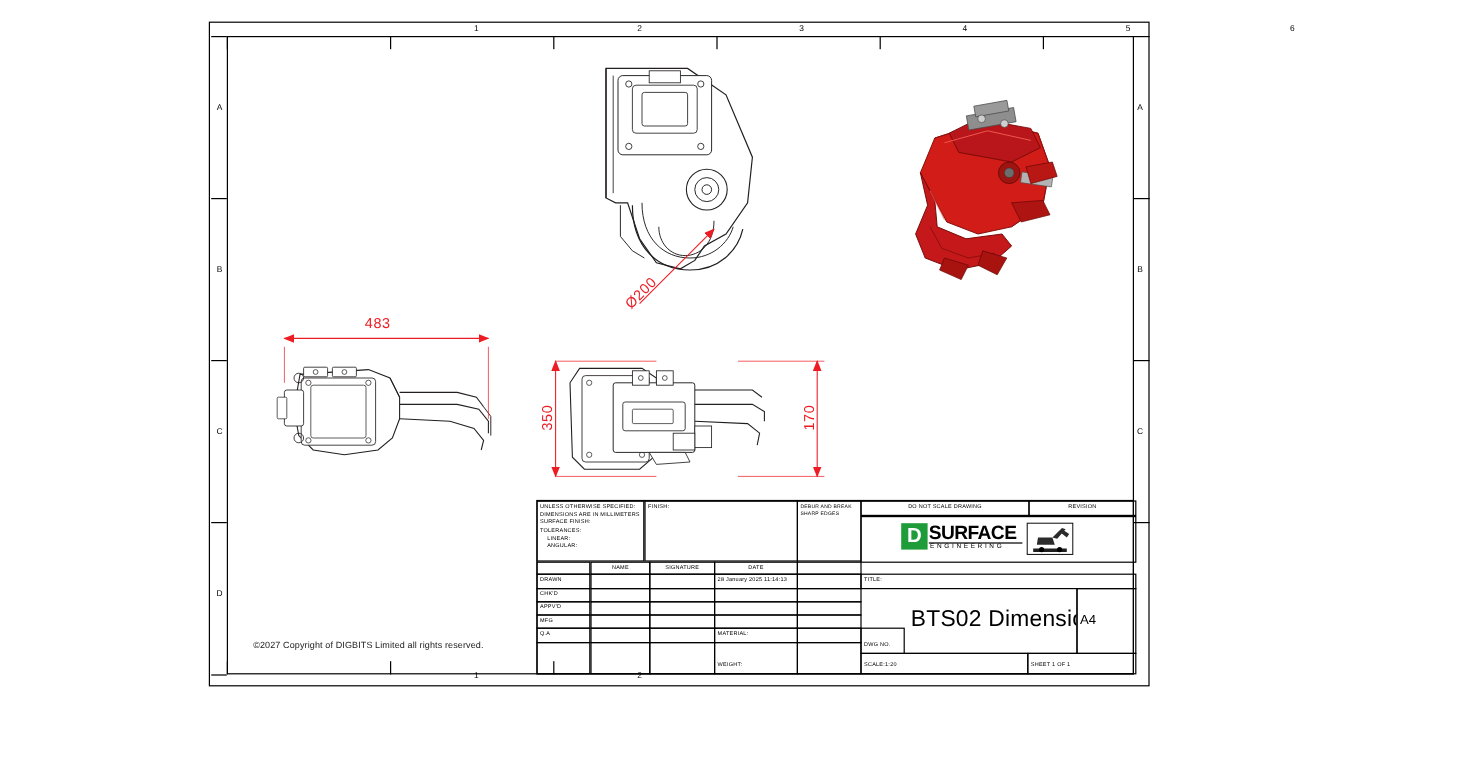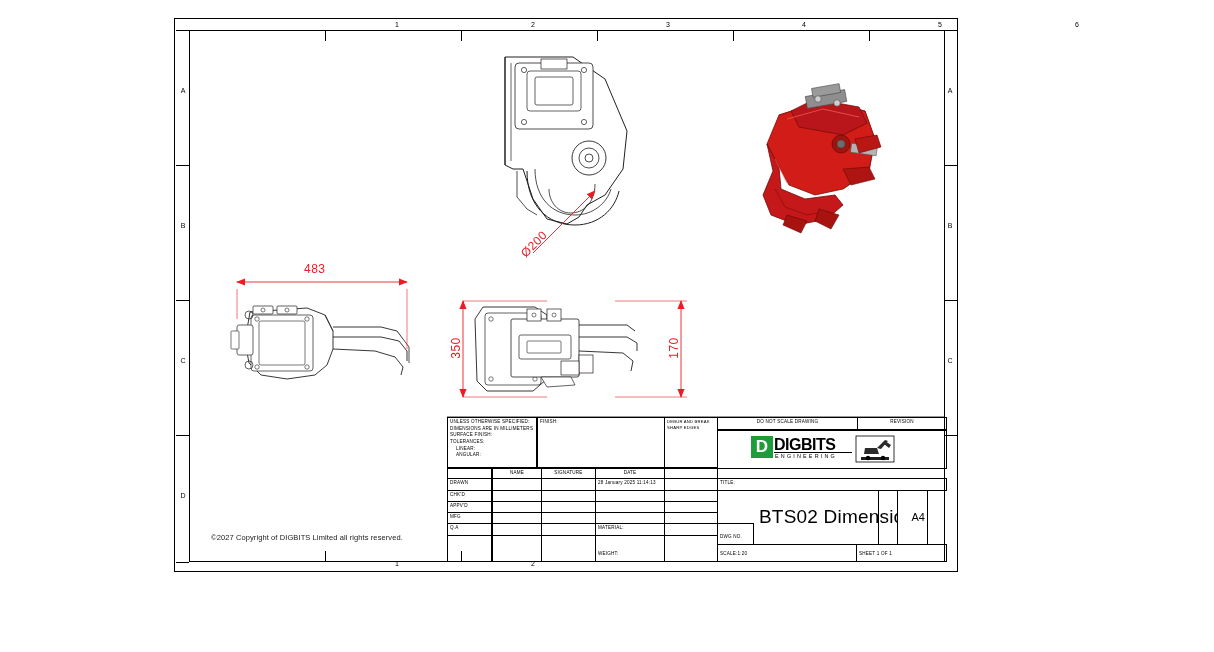--- a/index.html
+++ b/index.html
@@ -444,42 +444,42 @@
     <div class="cell" style="left:216px; top:105px; width:54px; height:13px;"></div>
 
     <div class="cell" style="left:269px; top:105px; width:37px; height:22px;">
       <div class="tb-label" style="margin-top:9px;">DWG NO.</div>
     </div>
 
     <div class="cell" style="left:305px; top:72px; width:145px; height:55px; border-left:none; border-top:none; border-right:1px solid #000; border-bottom:1px solid #000; display:flex; align-items:center; padding-left:6px;">
       <span class="big-title">BTS02 Dimensions</span>
     </div>
 
-    <div class="cell a4-cell" style="left:430px; top:72px; width:50px; height:55px; display:flex; align-items:center; justify-content:flex-end;">
+    <div class="cell a4-cell" style="left:449px; top:72px; width:50px; height:55px; display:flex; align-items:center; justify-content:flex-start;">
       <span>A4</span>
     </div>
 
     <div class="cell" style="left:147px; top:117px; width:70px; height:27px;">
       <div class="tb-label" style="margin-top:14px;">WEIGHT:</div>
     </div>
     <div class="cell" style="left:-1px; top:117px; width:45px; height:27px;"></div>
     <div class="cell" style="left:44px; top:117px; width:50px; height:27px;"></div>
     <div class="cell" style="left:93px; top:117px; width:55px; height:27px;"></div>
     <div class="cell" style="left:216px; top:117px; width:54px; height:27px;"></div>
 
     <div class="cell" style="left:269px; top:126px; width:140px; height:18px;">
       <div class="tb-label" style="margin-top:5px;">SCALE:1:20</div>
     </div>
     <div class="cell" style="left:408px; top:126px; width:91px; height:18px;">
       <div class="tb-label" style="margin-top:5px;">SHEET 1 OF 1</div>
     </div>
 
     <div id="logo-box" style="left:28px; top:13px; width:150px; height:34px; position:absolute; left:299px; top:15px;">
       <div class="logo-d">D</div>
-      <div class="logo-word">DIGBITS</div>
+      <div class="logo-word">SURFACE</div>
       <div class="logo-rule"></div>
       <div class="logo-sub">ENGINEERING</div>
       <svg style="position:absolute; left:108px; top:2px;" width="40" height="28" viewBox="0 0 40 28">
         <rect x="1" y="1" width="38" height="26" fill="none" stroke="#000" stroke-width="0.8"></rect>
         <path d="M6,22 L34,22 L34,25 L6,25 Z" fill="#1f1f1f"></path>
         <path d="M10,13 L22,13 L24,19 L9,19 Z" fill="#2b2b2b"></path>
         <path d="M22,13 L30,5 L33,6 L26,14 Z" fill="#2b2b2b"></path>
         <path d="M30,6 L36,10 L34,13 L29,9 Z" fill="#2b2b2b"></path>
         <circle cx="13" cy="23" r="2.2" fill="#000"></circle>
         <circle cx="28" cy="23" r="2.2" fill="#000"></circle>

